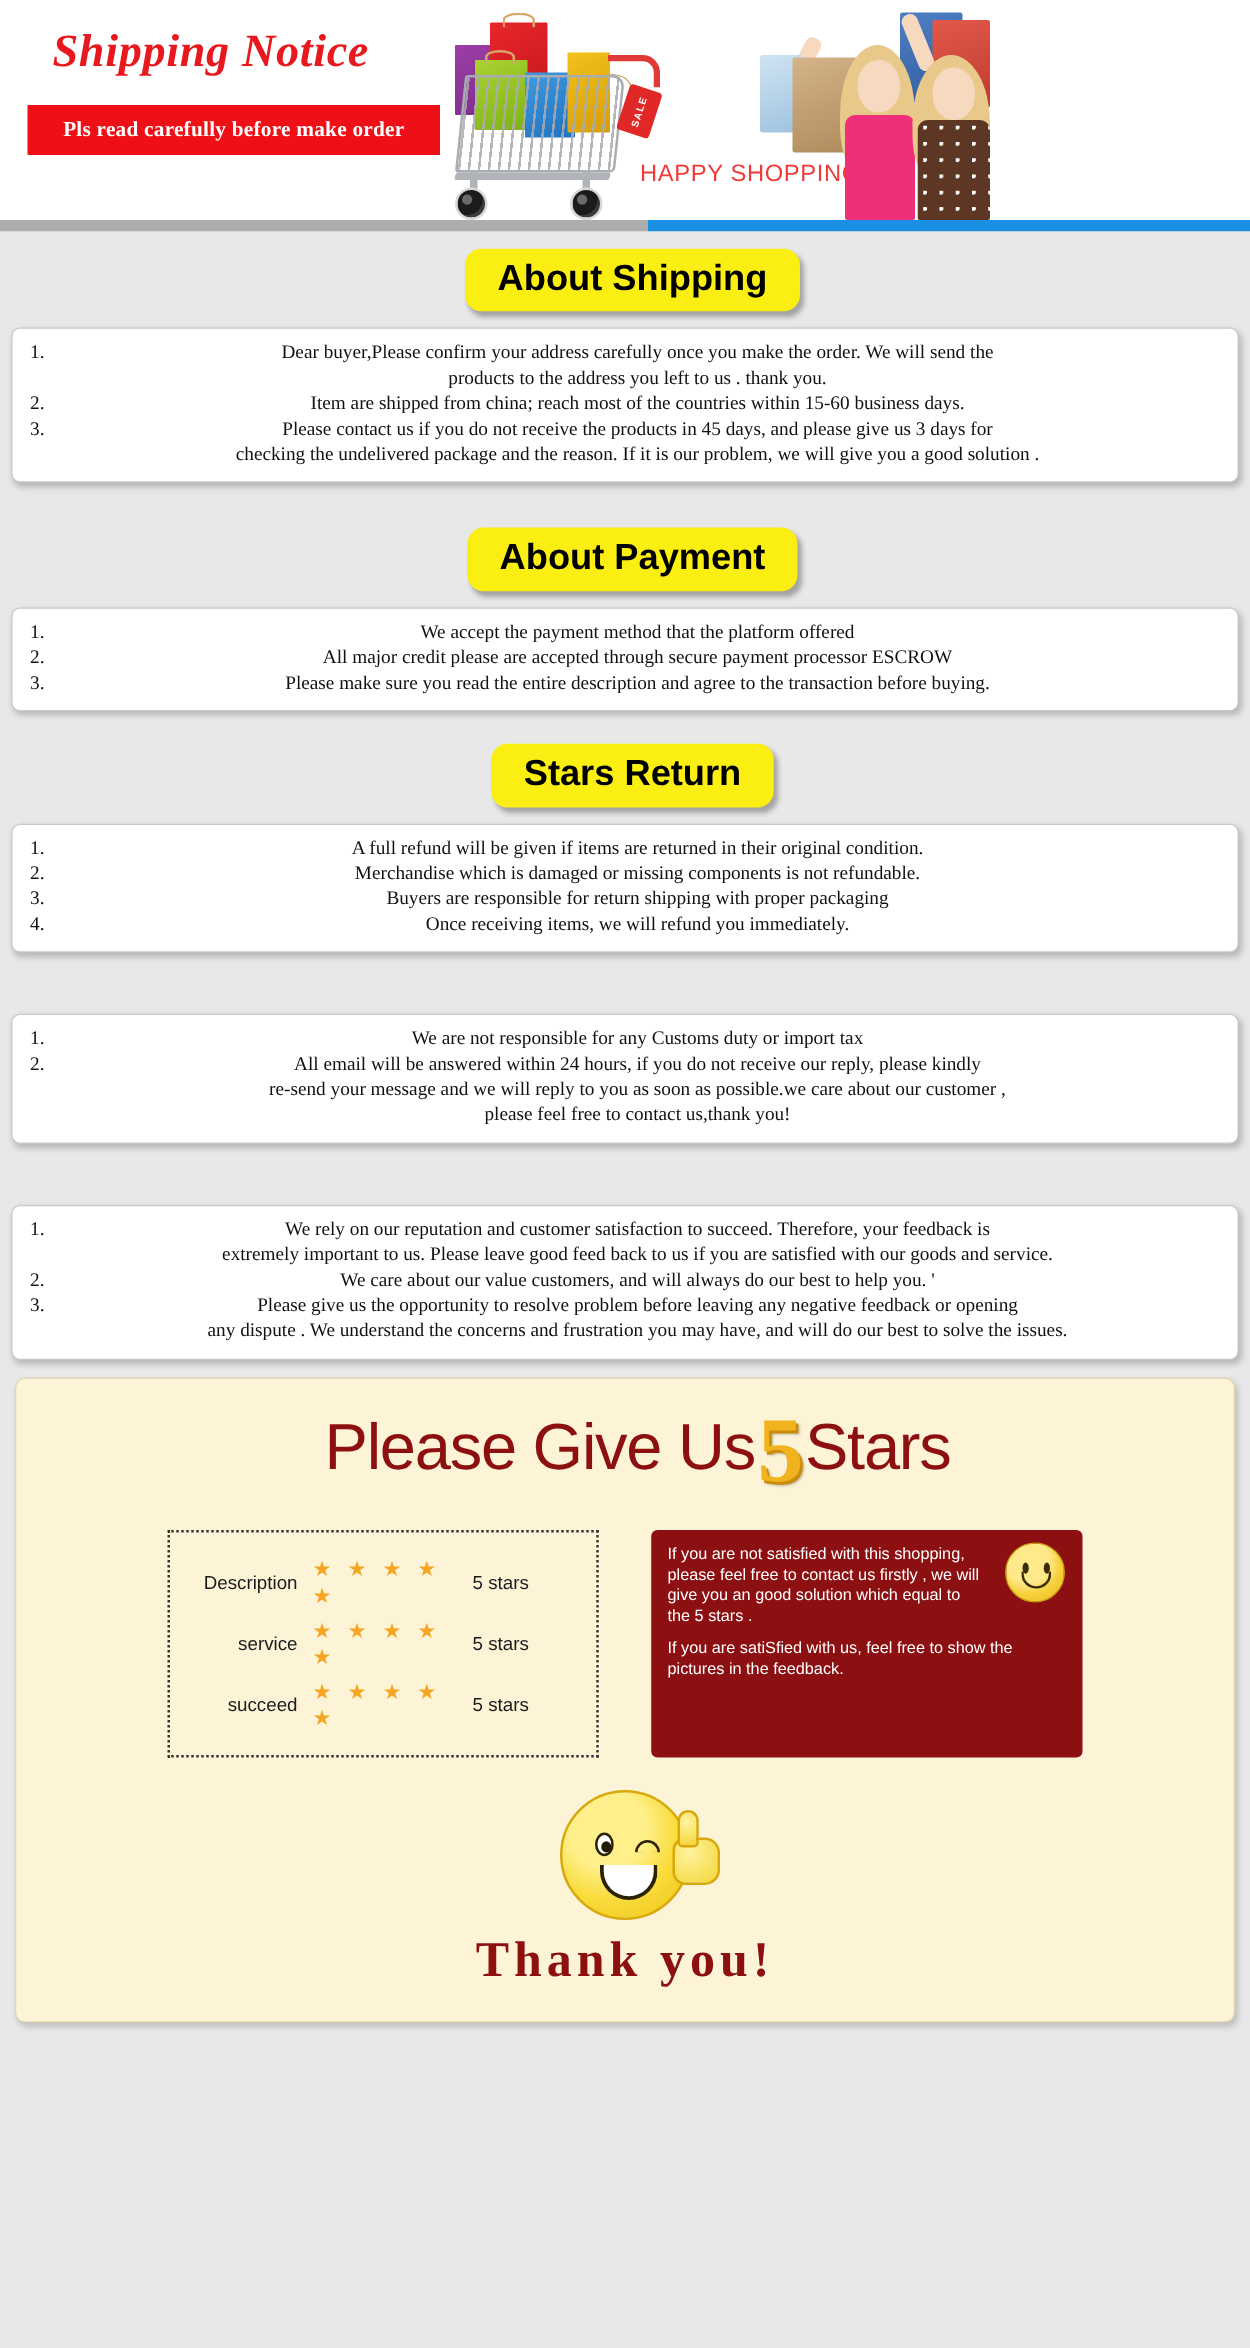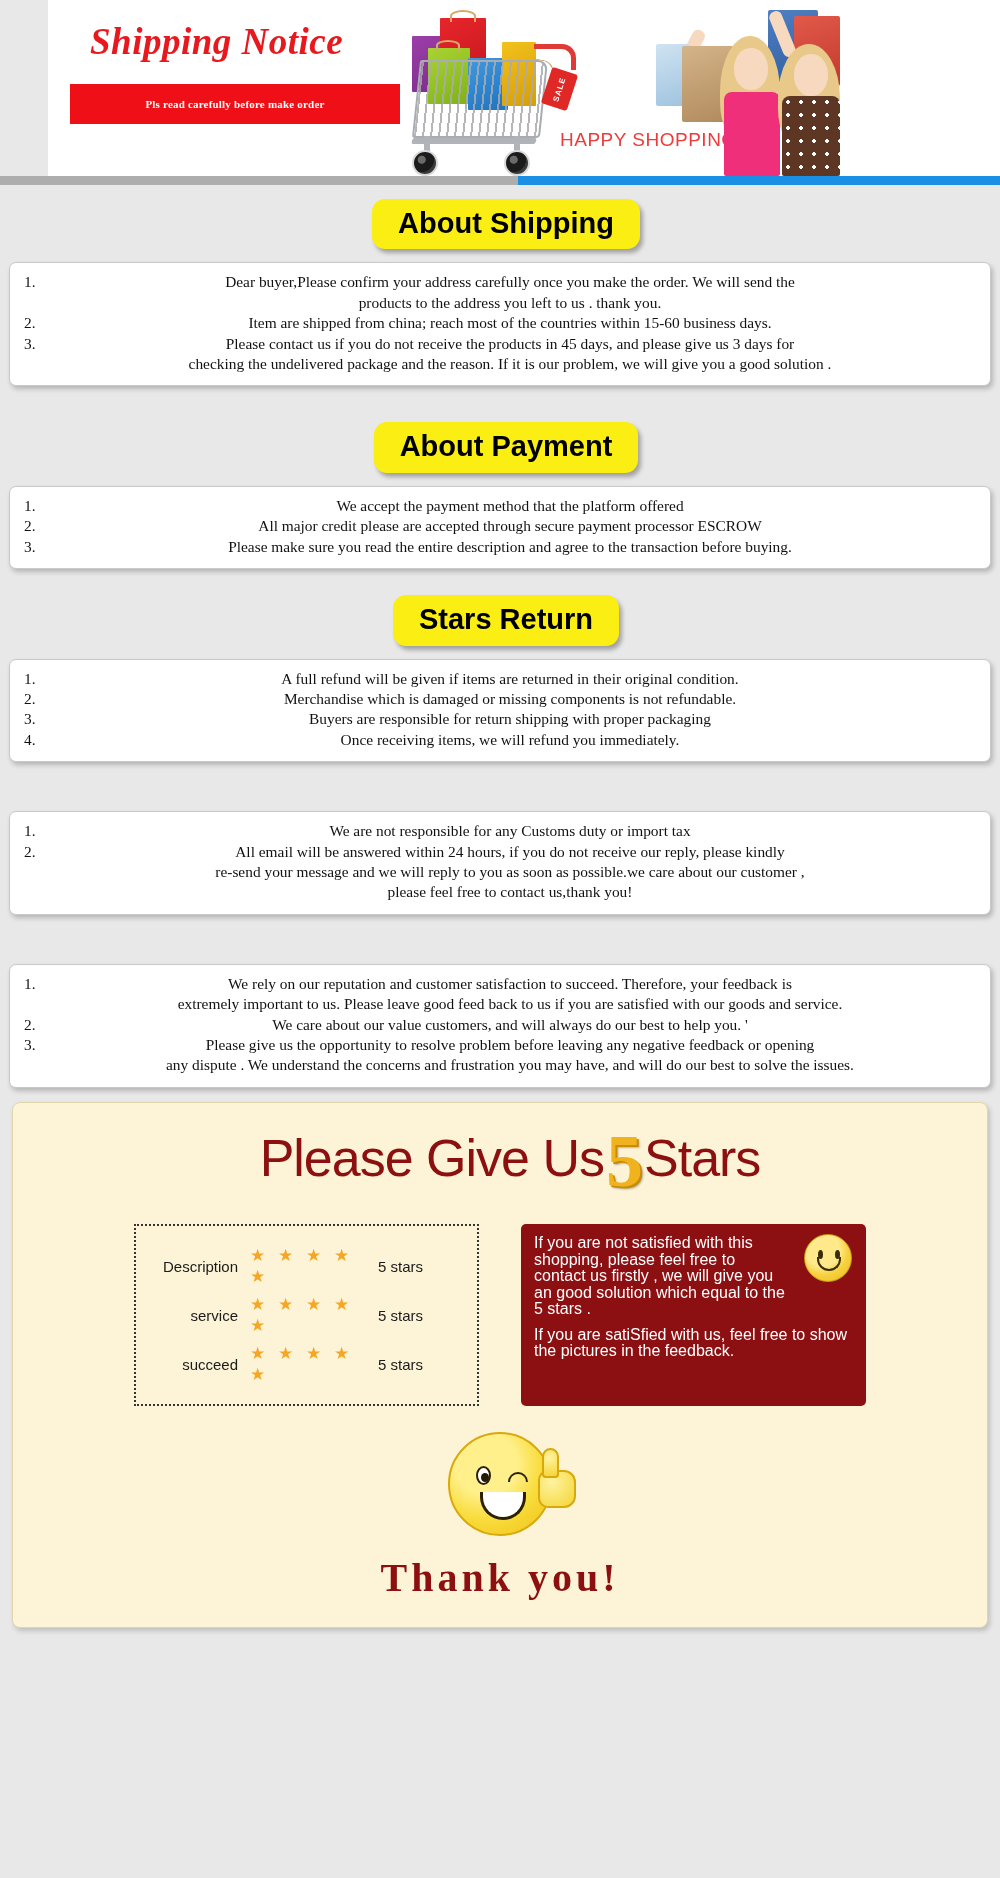--- a/index.html
+++ b/index.html
@@ -9,21 +9,20 @@
     font-family: "Liberation Serif", serif;
   }
   .page { width: 1000px; position: relative; }
 
   
   .header {
     position: relative;
     height: 176px;
     background: #ffffff;
     overflow: hidden;
-    margin-left: 48px;
   }
   .header-title {
     position: absolute;
     left: 42px;
     top: 20px;
     font-family: "Liberation Serif", serif;
     font-style: italic;
     font-weight: bold;
     font-size: 37px;
     color: #e8191e;
@@ -36,21 +35,21 @@
     width: 330px;
     height: 40px;
     background: #ee1016;
     display: flex;
     align-items: center;
     justify-content: center;
   }
   .header-banner span {
     color: #ffffff;
     font-family: "Liberation Serif", serif;
-    font-size: 11px;
+    font-size: 17px;
     font-weight: bold;
     letter-spacing: 0.2px;
   }
   .happy-shopping {
     position: absolute;
     left: 512px;
     top: 129px;
     font-family: "Liberation Sans", sans-serif;
     font-size: 19px;
     color: #ef3a3a;
@@ -227,21 +226,21 @@
   .rating-value { font-size: 15px; color: #1a1a1a; padding-left: 10px; }
 
   .red-box {
     background: #8c0f12;
     width: 345px;
     border-radius: 5px;
     padding: 11px 13px 11px 13px;
     position: relative;
     color: #ffffff;
     font-family: "Liberation Sans", sans-serif;
-    font-size: 16px;
+    font-size: 13px;
     line-height: 16.5px;
   }
   .red-box p { margin-bottom: 9px; padding-right: 64px; }
   .red-box p.second { padding-right: 2px; margin-bottom: 0; }
   .rb-smiley {
     position: absolute;
     right: 14px; top: 10px;
     width: 48px; height: 48px;
     border-radius: 50%;
     background: radial-gradient(circle at 38% 32%, #ffe98a 0 40%, #f7d23e 60%, #e9b81d 100%);
@@ -302,21 +301,20 @@
     border: 2px solid #d8a90c; border-radius: 10px 12px 12px 10px;
   }
   .thumb-up {
     position: absolute; left: 8px; top: 0px; width: 17px; height: 30px;
     background: radial-gradient(circle at 40% 30%, #fff3a0, #f4d535);
     border: 2px solid #d8a90c; border-radius: 9px 9px 4px 4px;
   }
 
   .thank-you {
     text-align: center;
-    margin-top: 10px;
     font-family: "Liberation Serif", serif;
     font-weight: bold;
     font-size: 40px;
     color: #8c1010;
     letter-spacing: 4px;
   }
 </style>
 </head>
 <body>
 

